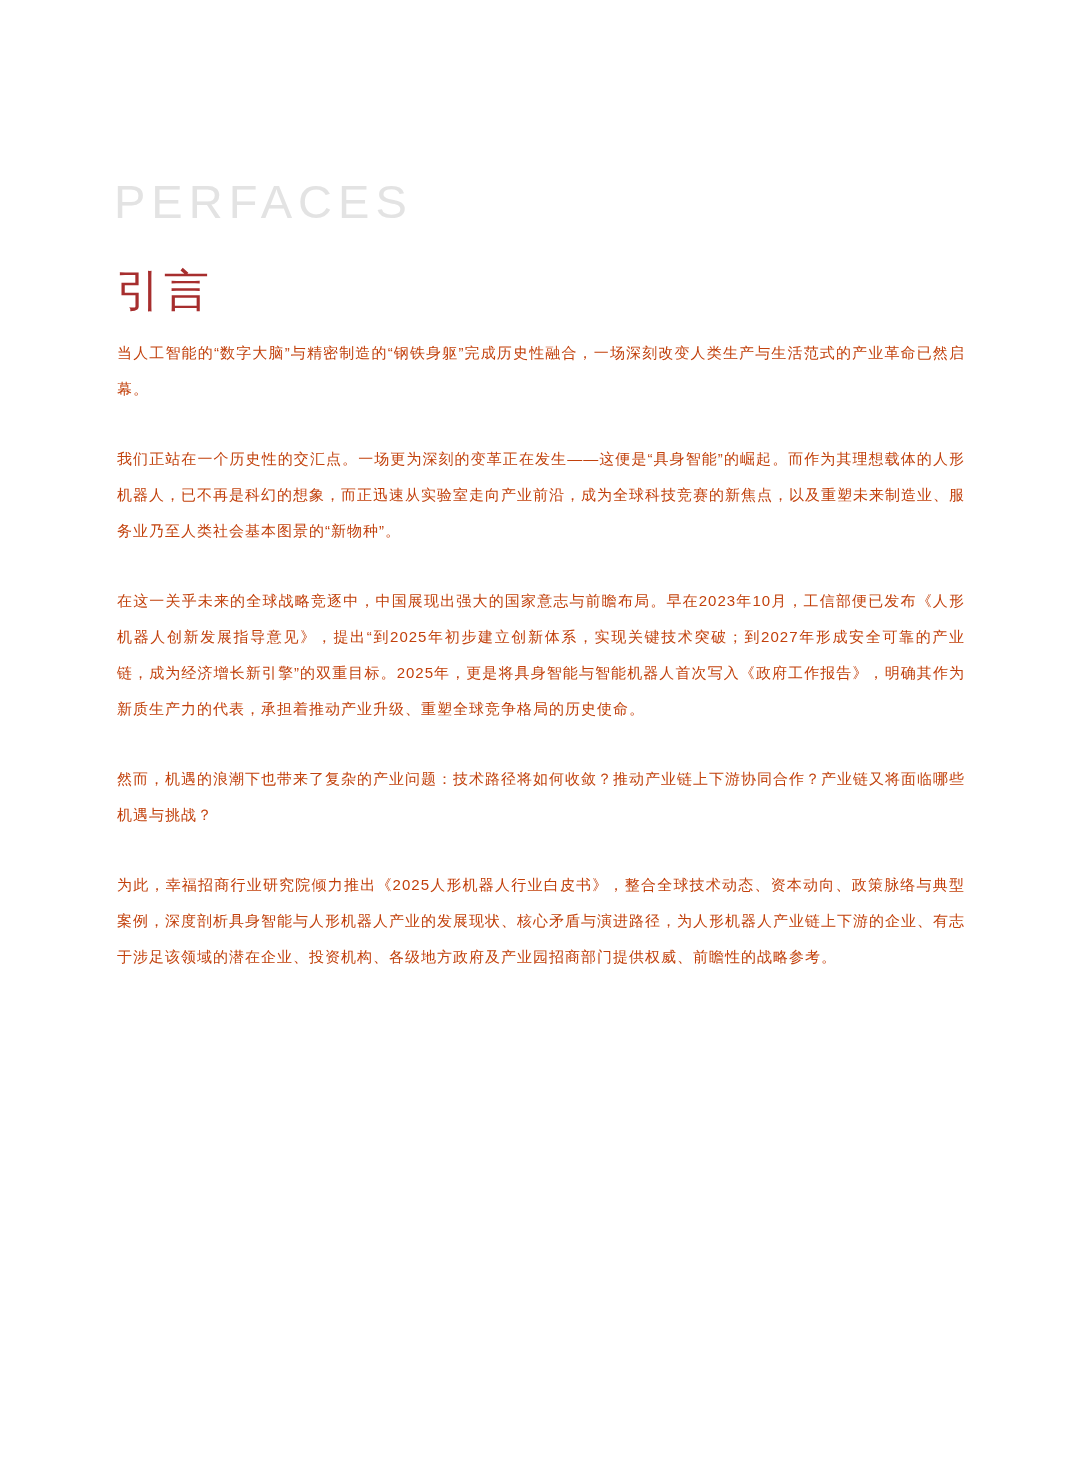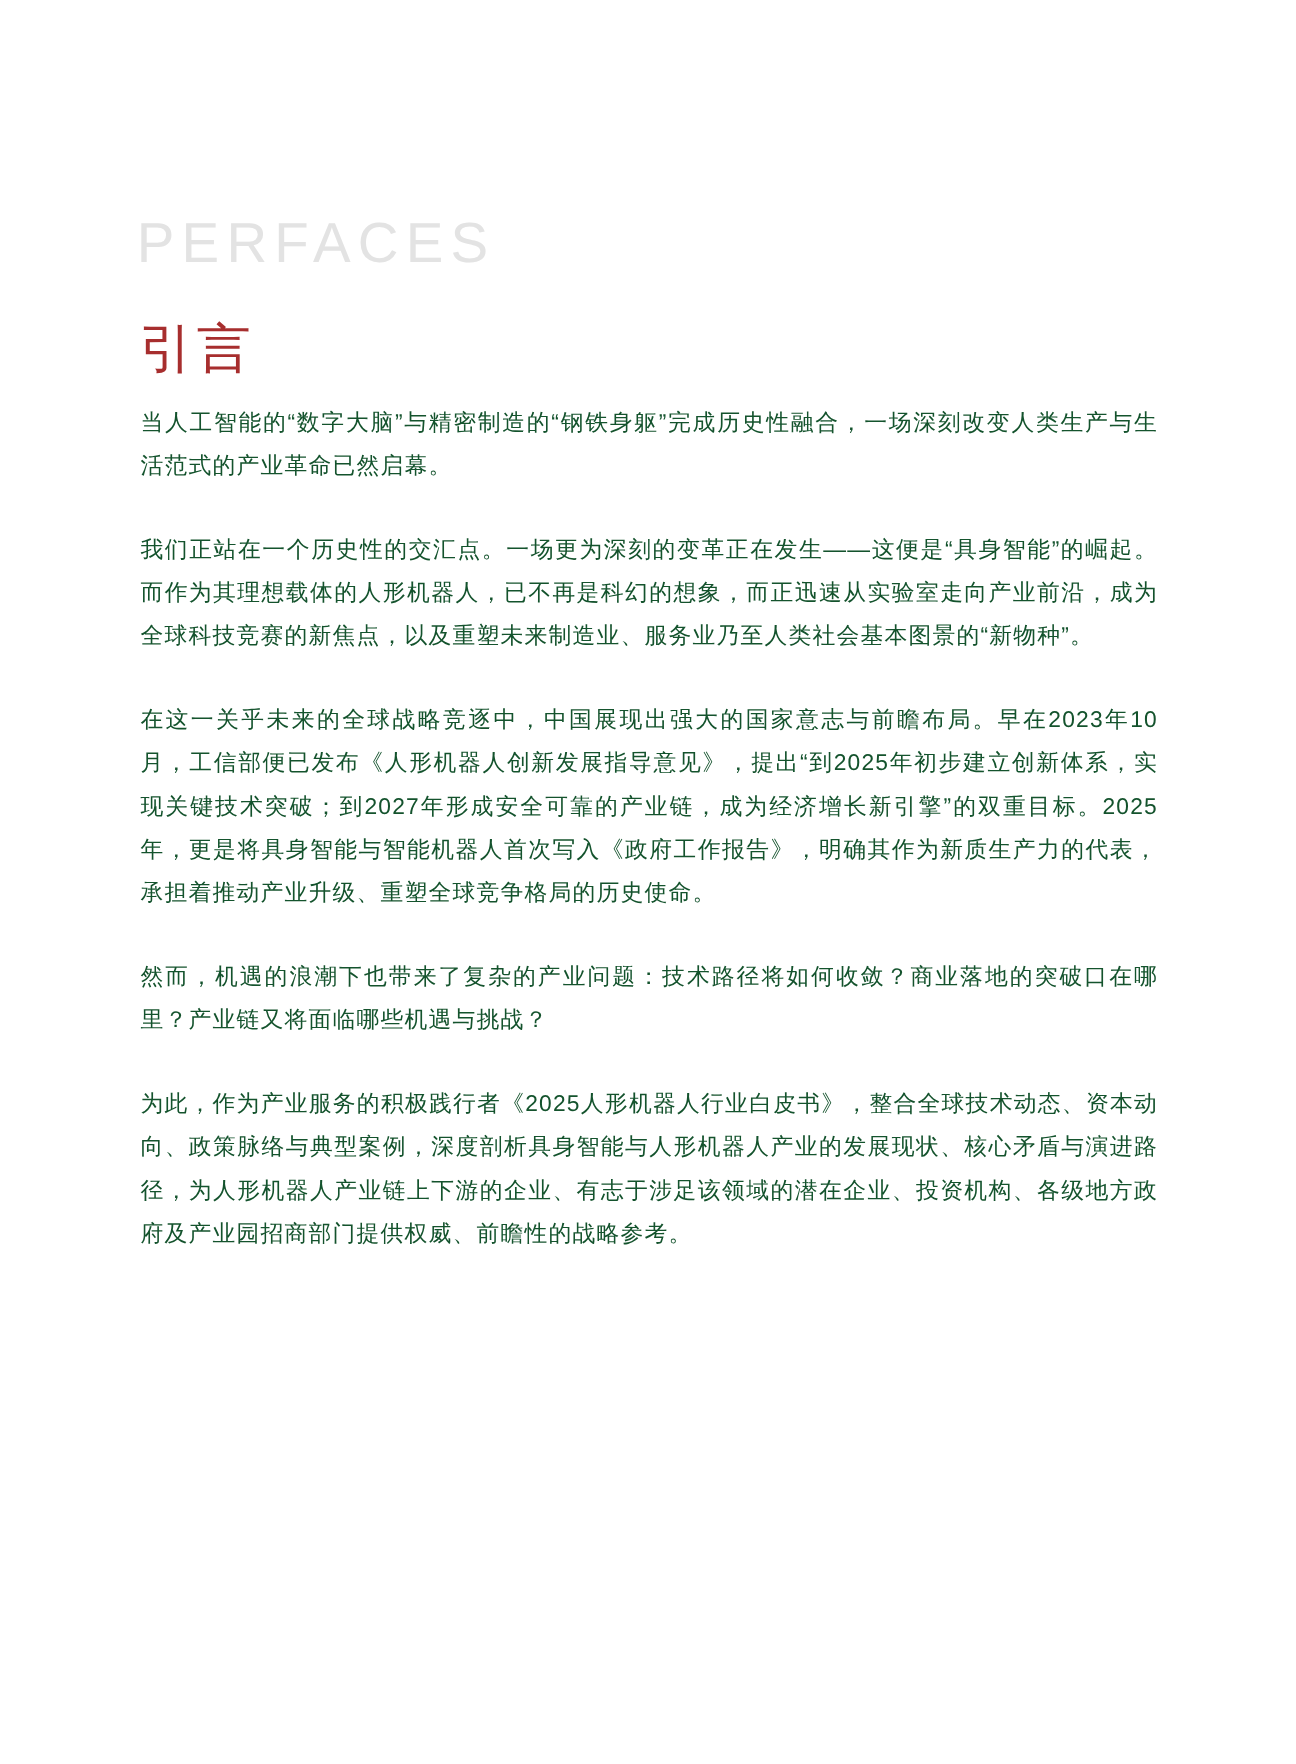--- a/index.html
+++ b/index.html
@@ -36,24 +36,24 @@
     line-height: 1;
   }
   .body-text {
     position: absolute;
     left: 117px;
     top: 335px;
     width: 848px;
   }
   .body-text p {
     margin: 0 0 34px 0;
-    font-size: 19px;
+    font-size: 15px;
     line-height: 36px;
     letter-spacing: 1px;
-    color: #14532d;
+    color: #c2410c;
     text-align: justify;
   }
   .body-text p:last-child { margin-bottom: 0; }
   .footer {
     position: absolute;
     left: 117px;
     right: 122px;
     top: 1400px;
     height: 28px;
     display: flex;
@@ -88,22 +88,22 @@
 <div class="page">
 
   <div class="eyebrow">PERFACES</div>
 
   <h1 class="page-title">引言</h1>
 
   <div class="body-text">
     <p>当人工智能的“数字大脑”与精密制造的“钢铁身躯”完成历史性融合，一场深刻改变人类生产与生活范式的产业革命已然启幕。</p>
     <p>我们正站在一个历史性的交汇点。一场更为深刻的变革正在发生——这便是“具身智能”的崛起。而作为其理想载体的人形机器人，已不再是科幻的想象，而正迅速从实验室走向产业前沿，成为全球科技竞赛的新焦点，以及重塑未来制造业、服务业乃至人类社会基本图景的“新物种”。</p>
     <p>在这一关乎未来的全球战略竞逐中，中国展现出强大的国家意志与前瞻布局。早在2023年10月，工信部便已发布《人形机器人创新发展指导意见》，提出“到2025年初步建立创新体系，实现关键技术突破；到2027年形成安全可靠的产业链，成为经济增长新引擎”的双重目标。2025年，更是将具身智能与智能机器人首次写入《政府工作报告》，明确其作为新质生产力的代表，承担着推动产业升级、重塑全球竞争格局的历史使命。</p>
-    <p>然而，机遇的浪潮下也带来了复杂的产业问题：技术路径将如何收敛？商业落地的突破口在哪里？产业链又将面临哪些机遇与挑战？</p>
-    <p>为此，作为产业服务的积极践行者《2025人形机器人行业白皮书》，整合全球技术动态、资本动向、政策脉络与典型案例，深度剖析具身智能与人形机器人产业的发展现状、核心矛盾与演进路径，为人形机器人产业链上下游的企业、有志于涉足该领域的潜在企业、投资机构、各级地方政府及产业园招商部门提供权威、前瞻性的战略参考。</p>
+    <p>然而，机遇的浪潮下也带来了复杂的产业问题：技术路径将如何收敛？推动产业链上下游协同合作？产业链又将面临哪些机遇与挑战？</p>
+    <p>为此，幸福招商行业研究院倾力推出《2025人形机器人行业白皮书》，整合全球技术动态、资本动向、政策脉络与典型案例，深度剖析具身智能与人形机器人产业的发展现状、核心矛盾与演进路径，为人形机器人产业链上下游的企业、有志于涉足该领域的潜在企业、投资机构、各级地方政府及产业园招商部门提供权威、前瞻性的战略参考。</p>
   </div>
 
   <div class="footer">
     <div class="footer-brand">
       <span class="footer-bar"></span>
       <span class="brand-text">钢铁身躯</span>
     </div>
     <div class="page-number">- 01 -</div>
   </div>
 

